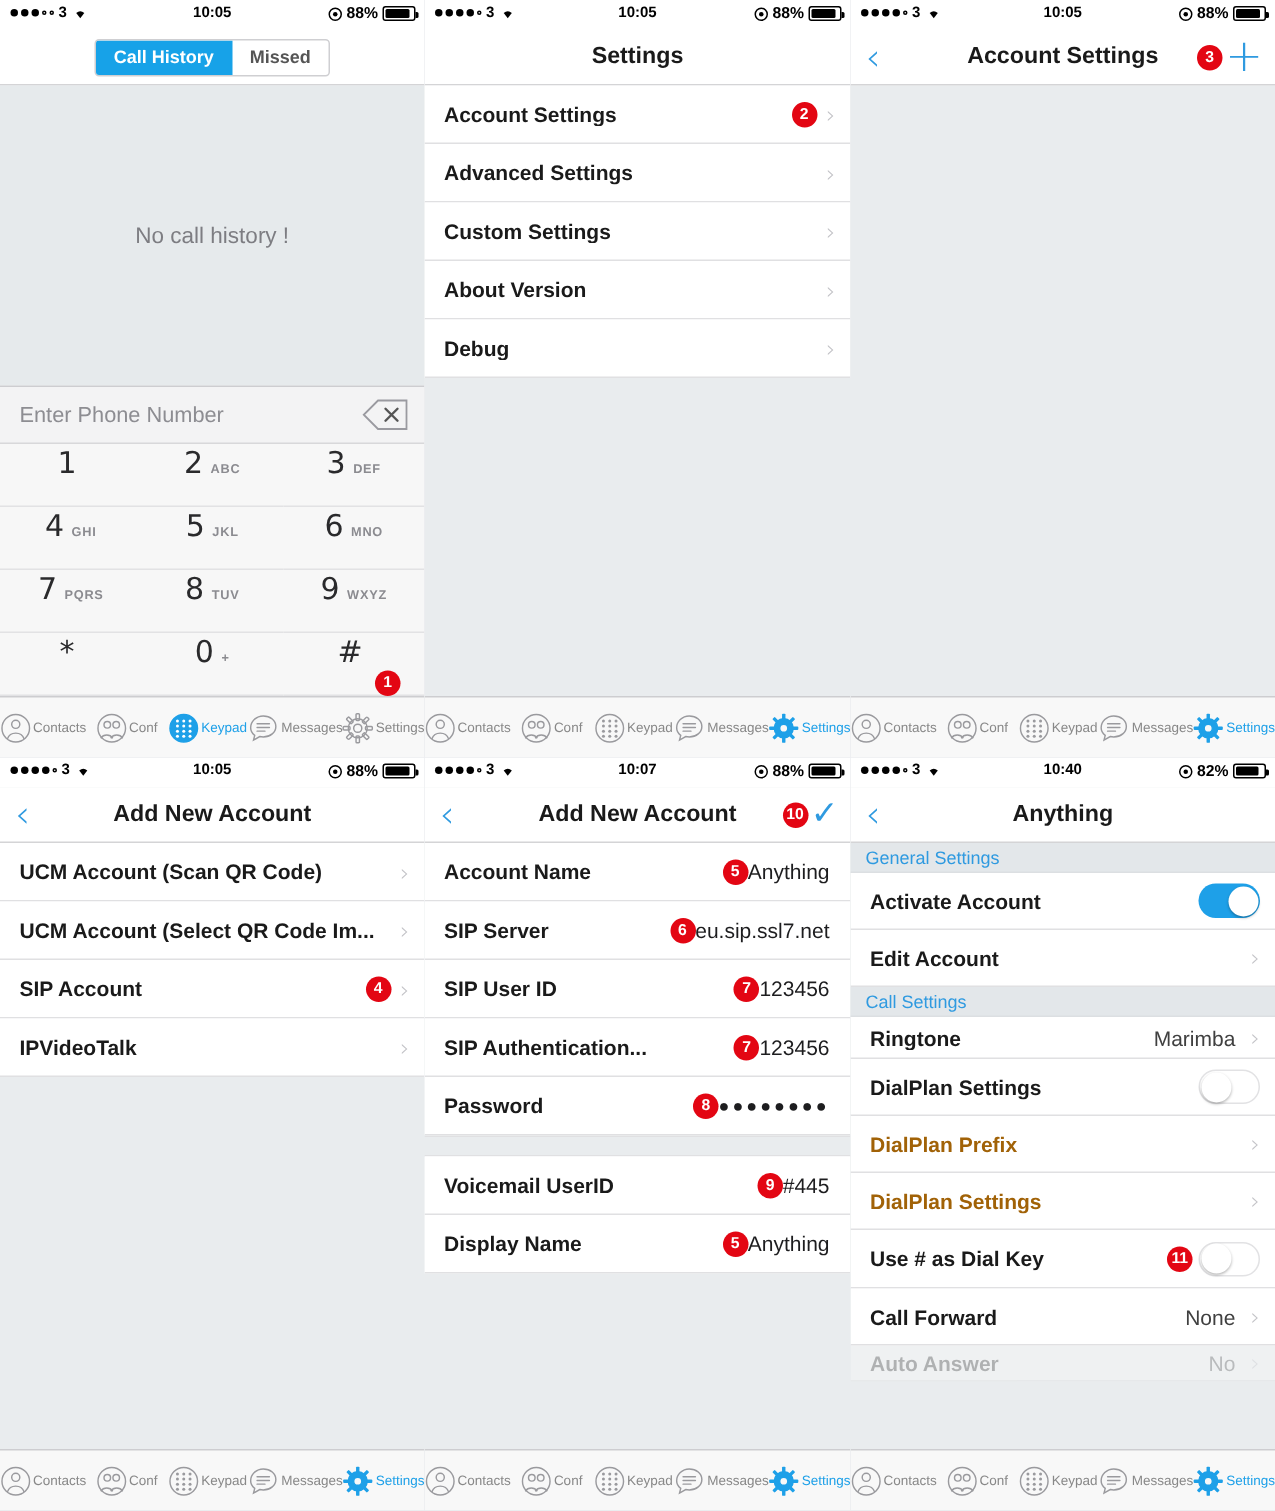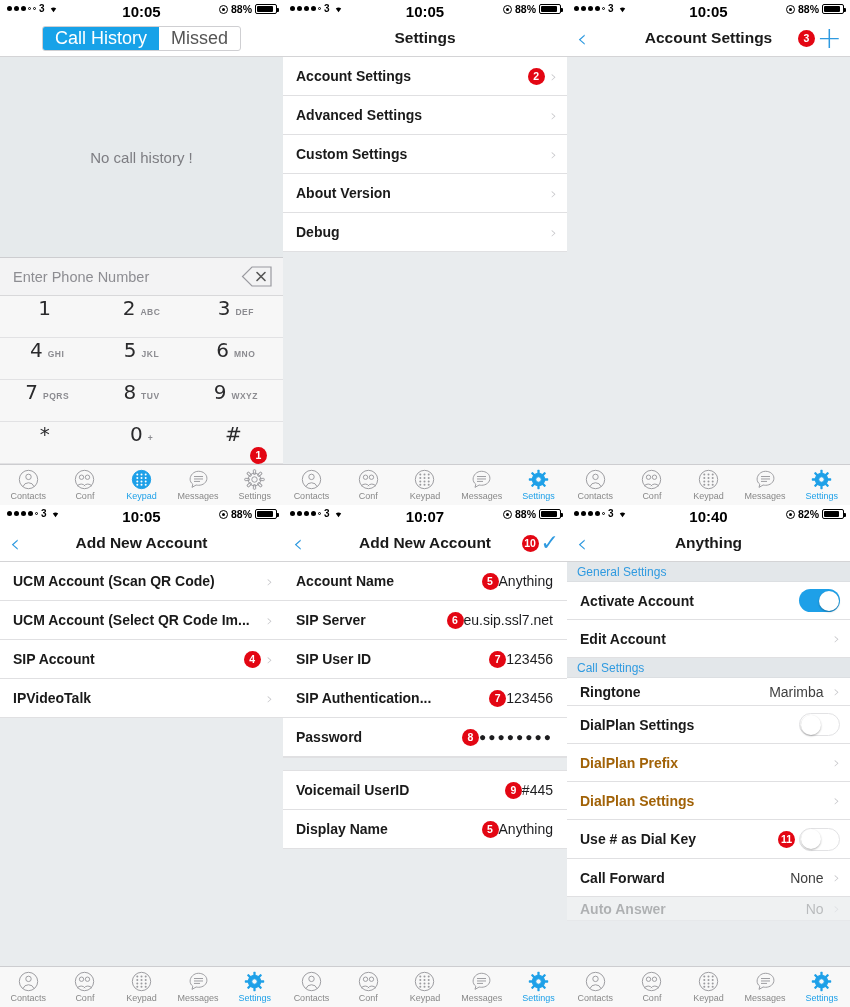--- a/index.html
+++ b/index.html
@@ -24,21 +24,21 @@
     height: 20px; background: #ffffff; position: relative;
     font-size: 10.5px; font-weight: bold; color: #000;
   }
   .sb-left { position: absolute; left: 7px; top: 3px; display: flex; align-items: center; gap: 3px; }
   .sb-dots { display: flex; align-items: center; gap: 2px; }
   .dot { width: 5px; height: 5px; border-radius: 50%; background: #000; }
   .dot.hollow { background: transparent; border: 1px solid #000; width: 3px; height: 3px; }
   .sb-carrier { font-size: 10px; font-weight: bold; letter-spacing: 0; }
   .wifi { position: relative; width: 11px; height: 9px; }
   .wifi svg { display: block; }
-  .sb-center { position: absolute; left: 0; right: 0; top: 3px; text-align: center; font-size: 15px; font-weight: bold; }
+  .sb-center { position: absolute; left: 0; right: 0; top: 3px; text-align: center; font-size: 10px; font-weight: bold; }
   .sb-right { position: absolute; right: 6px; top: 3px; display: flex; align-items: center; gap: 3px; }
   .alarm { width: 9px; height: 9px; border-radius: 50%; border: 1.2px solid #000; position: relative; }
   .alarm:after { content: ""; position: absolute; left: 2px; top: 2px; width: 3.5px; height: 3.5px; background: #000; border-radius: 50%; }
   .batt { width: 22px; height: 10px; border: 1px solid #000; border-radius: 2px; position: relative; padding: 1px; }
   .batt:after { content: ""; position: absolute; right: -3px; top: 3px; width: 2px; height: 4px; background: #000; border-radius: 0 1px 1px 0; }
   .batt i { display: block; height: 100%; background: #000; border-radius: 1px; }
 
   
   .navbar {
     height: 37px; background: #ffffff; position: relative;
@@ -51,21 +51,21 @@
     color: #2f9ae0; font-size: 25px; line-height: 1; font-weight: 300;
     font-family: "DejaVu Sans", sans-serif;
   }
   .nav-right { position: absolute; right: 8px; top: 50%; transform: translateY(-50%); display: flex; align-items: center; gap: 2px; }
   .plus-icon { color: #2f9ae0; font-size: 30px; line-height: 20px; font-weight: 300; font-family: "DejaVu Sans", sans-serif; }
   .check-icon { color: #2f9ae0; font-size: 22px; line-height: 20px; font-family: "DejaVu Sans", sans-serif; }
 
   
   .segbar { height: 37px; background: #fff; display: flex; align-items: center; justify-content: center; border-bottom: 1px solid #d4d4d6; }
   .seg { display: flex; border: 1px solid #cfcfd2; border-radius: 3px; overflow: hidden; height: 25px; }
-  .seg div { padding: 0 12px; display: flex; align-items: center; font-size: 18px; font-weight: normal; color: #555; }
+  .seg div { padding: 0 12px; display: flex; align-items: center; font-size: 12px; font-weight: bold; color: #555; }
   .seg .active { background: #17a2e8; color: #fff; }
 
   
   .badge {
     background: #e30613; color: #fff; border-radius: 50%;
     width: 17px; height: 17px; min-width: 17px;
     display: inline-flex; align-items: center; justify-content: center;
     font-size: 10.5px; font-weight: bold; line-height: 1;
     font-family: "Liberation Sans", sans-serif;
   }
@@ -118,21 +118,21 @@
     gap: 5px; border-bottom: 1px solid #e2e2e4;
   }
   .kp-key .num { font-size: 20px; color: #2a2a2c; font-weight: 400; font-family: "DejaVu Sans", sans-serif; }
   .kp-key .ltr { font-size: 8.5px; color: #8b8b90; letter-spacing: .5px; font-weight: bold; }
 
   
   .tabbar {
     height: 41px; background: #f8f8f8; border-top: 1px solid #cdcdd0;
     display: flex; align-items: center; position: relative;
   }
-  .tab { flex: 1; display: flex; flex-direction: column; align-items: center; justify-content: center; gap: 1px; position: relative; }
+  .tab { flex: 1; display: flex; flex-direction: row; align-items: center; justify-content: center; gap: 1px; position: relative; }
   .tab .ti { height: 21px; display: flex; align-items: center; justify-content: center; }
   .tab .tl { font-size: 9px; color: #888; }
   .tab.active .tl { color: #1ea0e8; }
   .tab svg { display: block; }
 </style>
 </head>
 <body>
 
 <div class="board">
 

